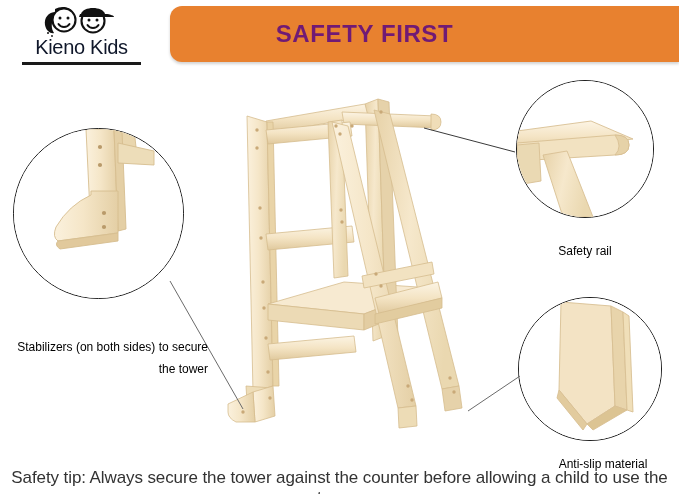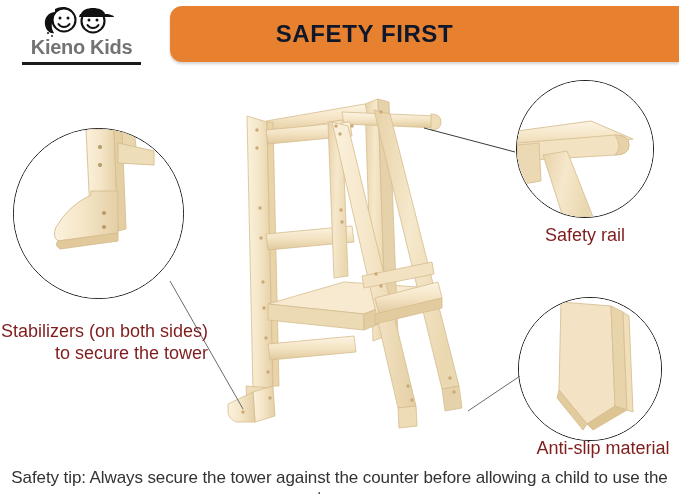--- a/index.html
+++ b/index.html
@@ -30,41 +30,41 @@
   }
   #banner-title {
     position: absolute;
     left: 0;
     right: 0;
     top: 14px;
     text-align: center;
     font-size: 24px;
     font-weight: bold;
     letter-spacing: 0.6px;
-    color: #0f172a;
+    color: #701a75;
     padding-right: 120px;
   }
 
   
   #logo {
     position: absolute;
     left: 14px;
     top: 4px;
     width: 135px;
     height: 62px;
   }
   #logo-mark { position: absolute; left: 28px; top: 0; }
   #logo-text {
     position: absolute;
     left: 0; top: 32px;
     width: 135px;
     text-align: center;
     font-size: 20px;
-    font-weight: bold;
-    color: #737373;
+    font-weight: normal;
+    color: #0f172a;
     letter-spacing: -0.3px;
   }
   #logo-rule {
     position: absolute;
     left: 8px;
     top: 58px;
     width: 119px;
     height: 3px;
     background: #1a1a1a;
   }
@@ -96,24 +96,25 @@
   #connectors {
     position: absolute;
     left: 0; top: 0;
     width: 679px; height: 494px;
     pointer-events: none;
   }
 
   
   .callout-label {
     position: absolute;
-    font-size: 18px;
-    color: #7f1d1d;
+    font-size: 12px;
+    color: #000000;
     line-height: 22px;
     white-space: nowrap;
+    margin-top: 16px;
   }
   #label-stabilizer {
     left: 0px; top: 320px;
     width: 208px;
     text-align: right;
     white-space: normal;
   }
   #label-rail     { left: 510px; top: 224px; width: 150px; text-align: center; }
   #label-antislip { left: 518px; top: 437px; width: 170px; text-align: center; }
 

